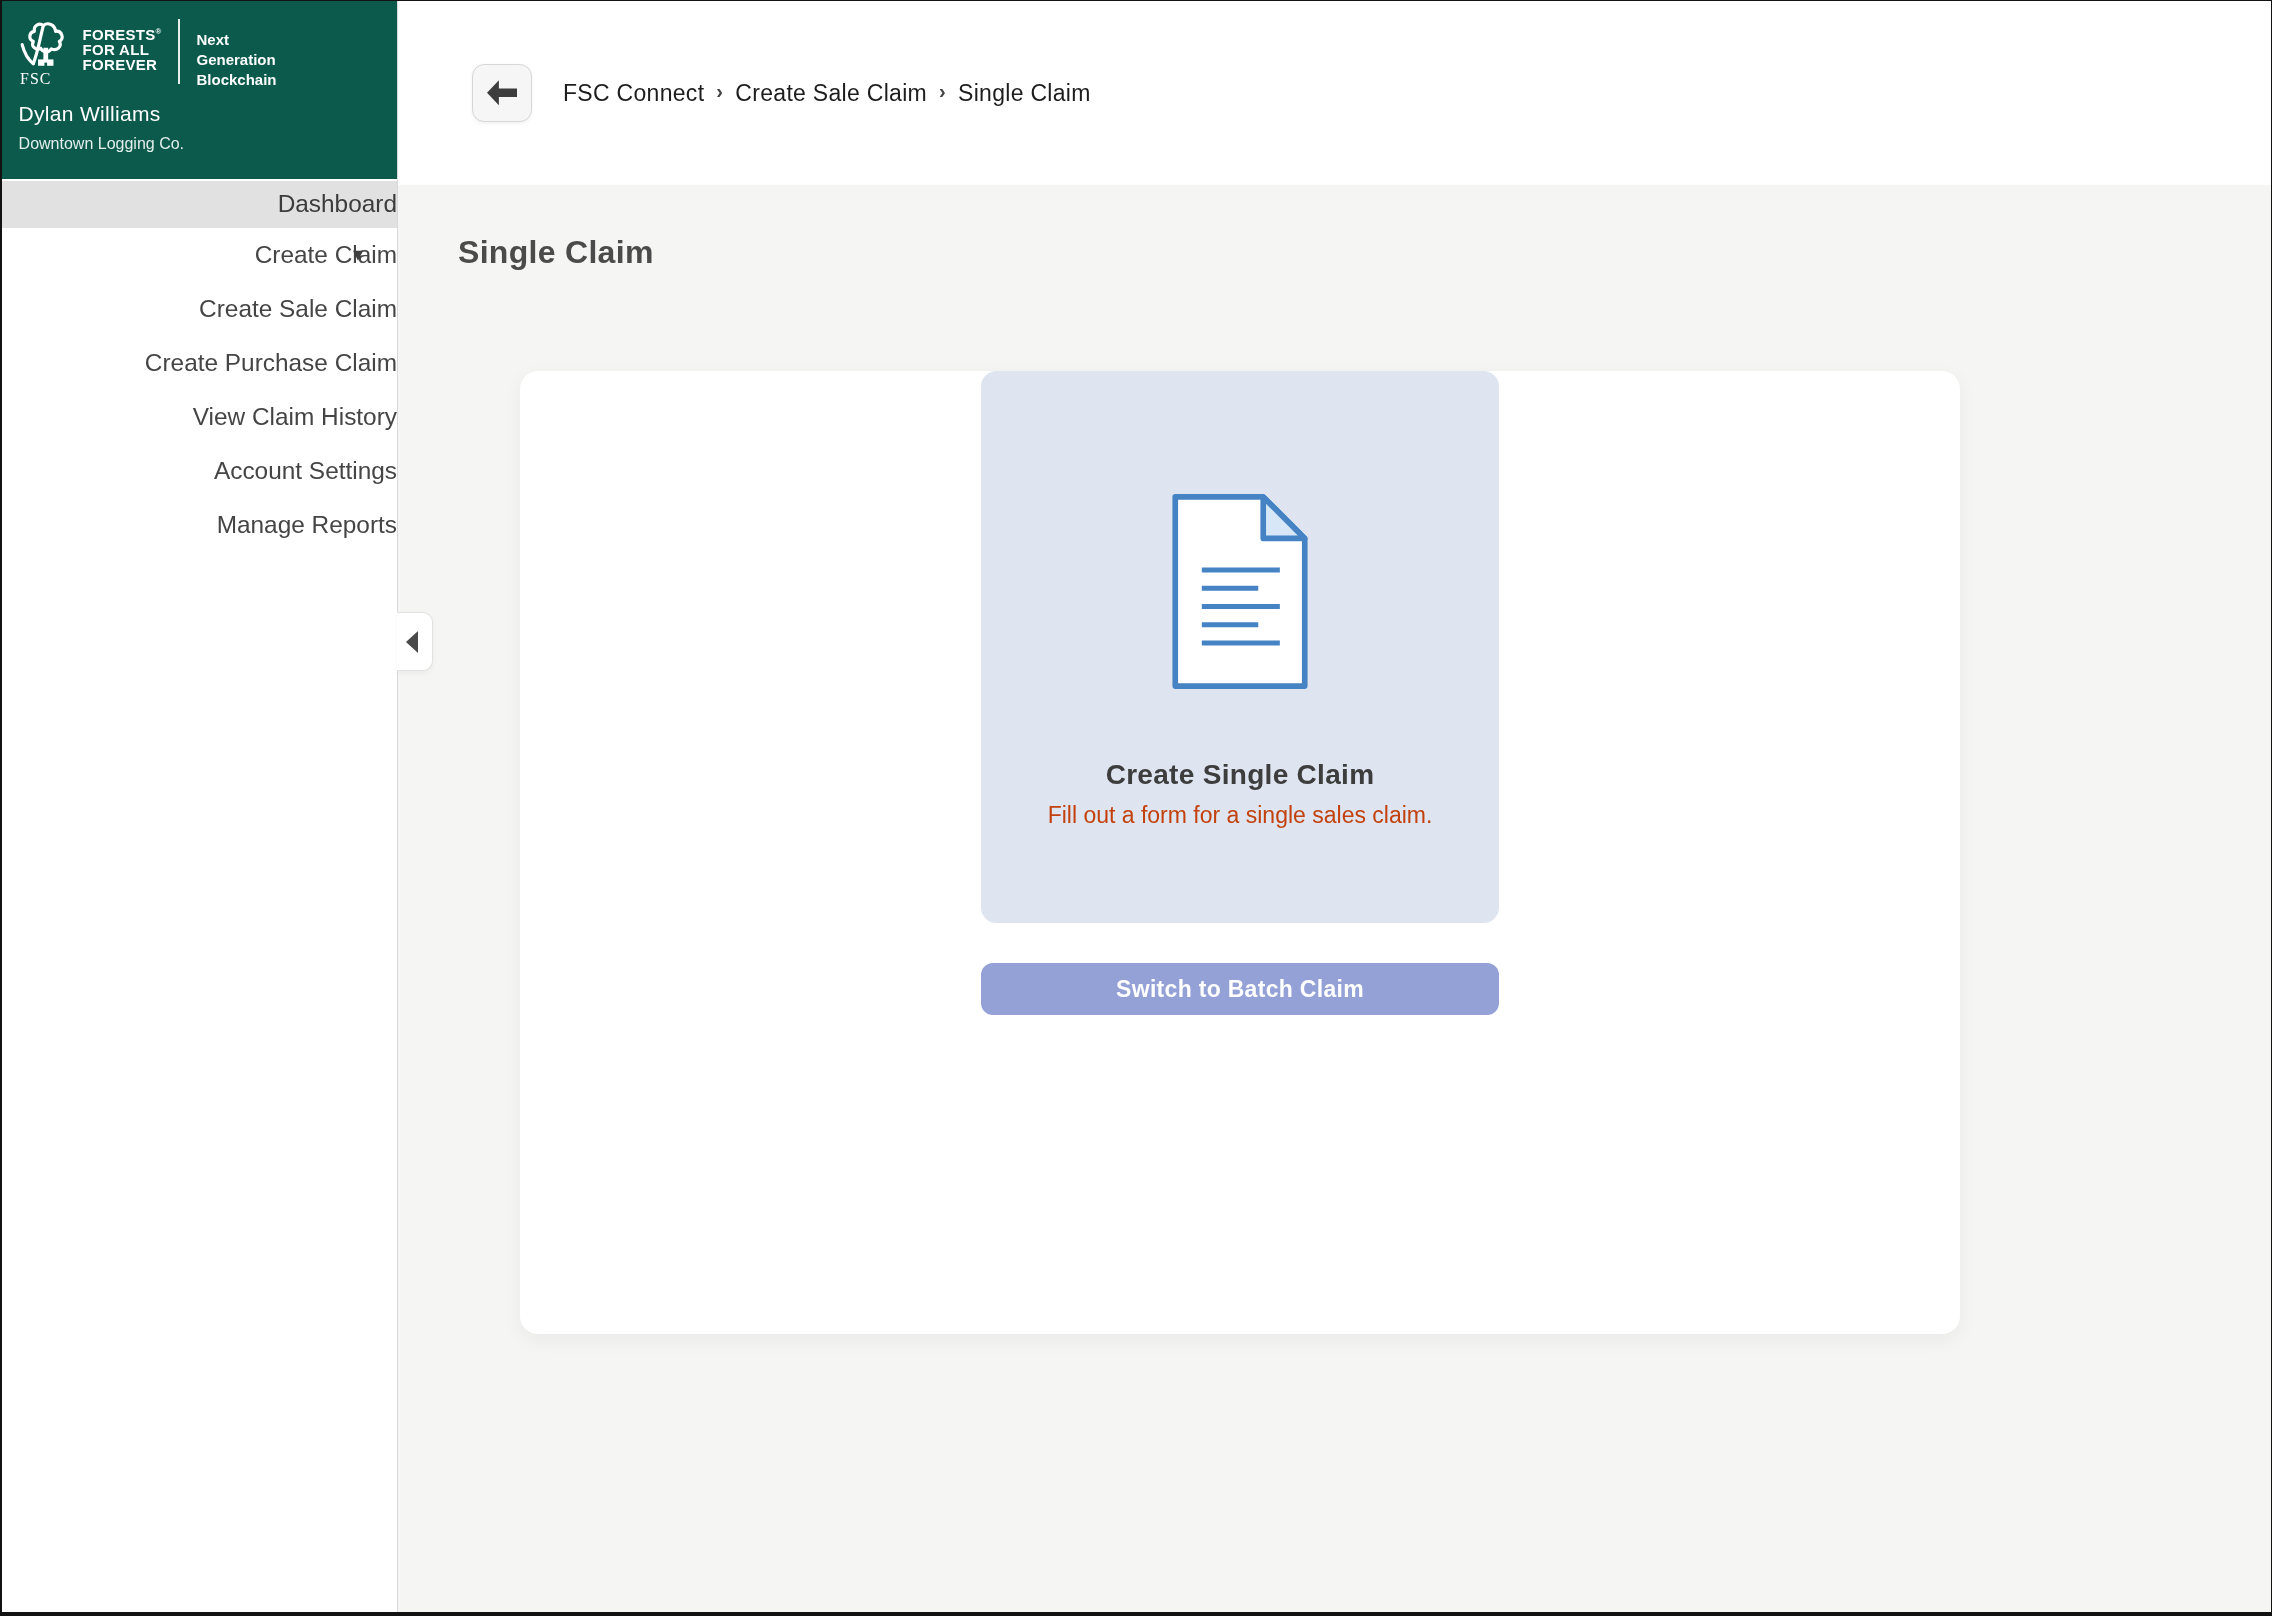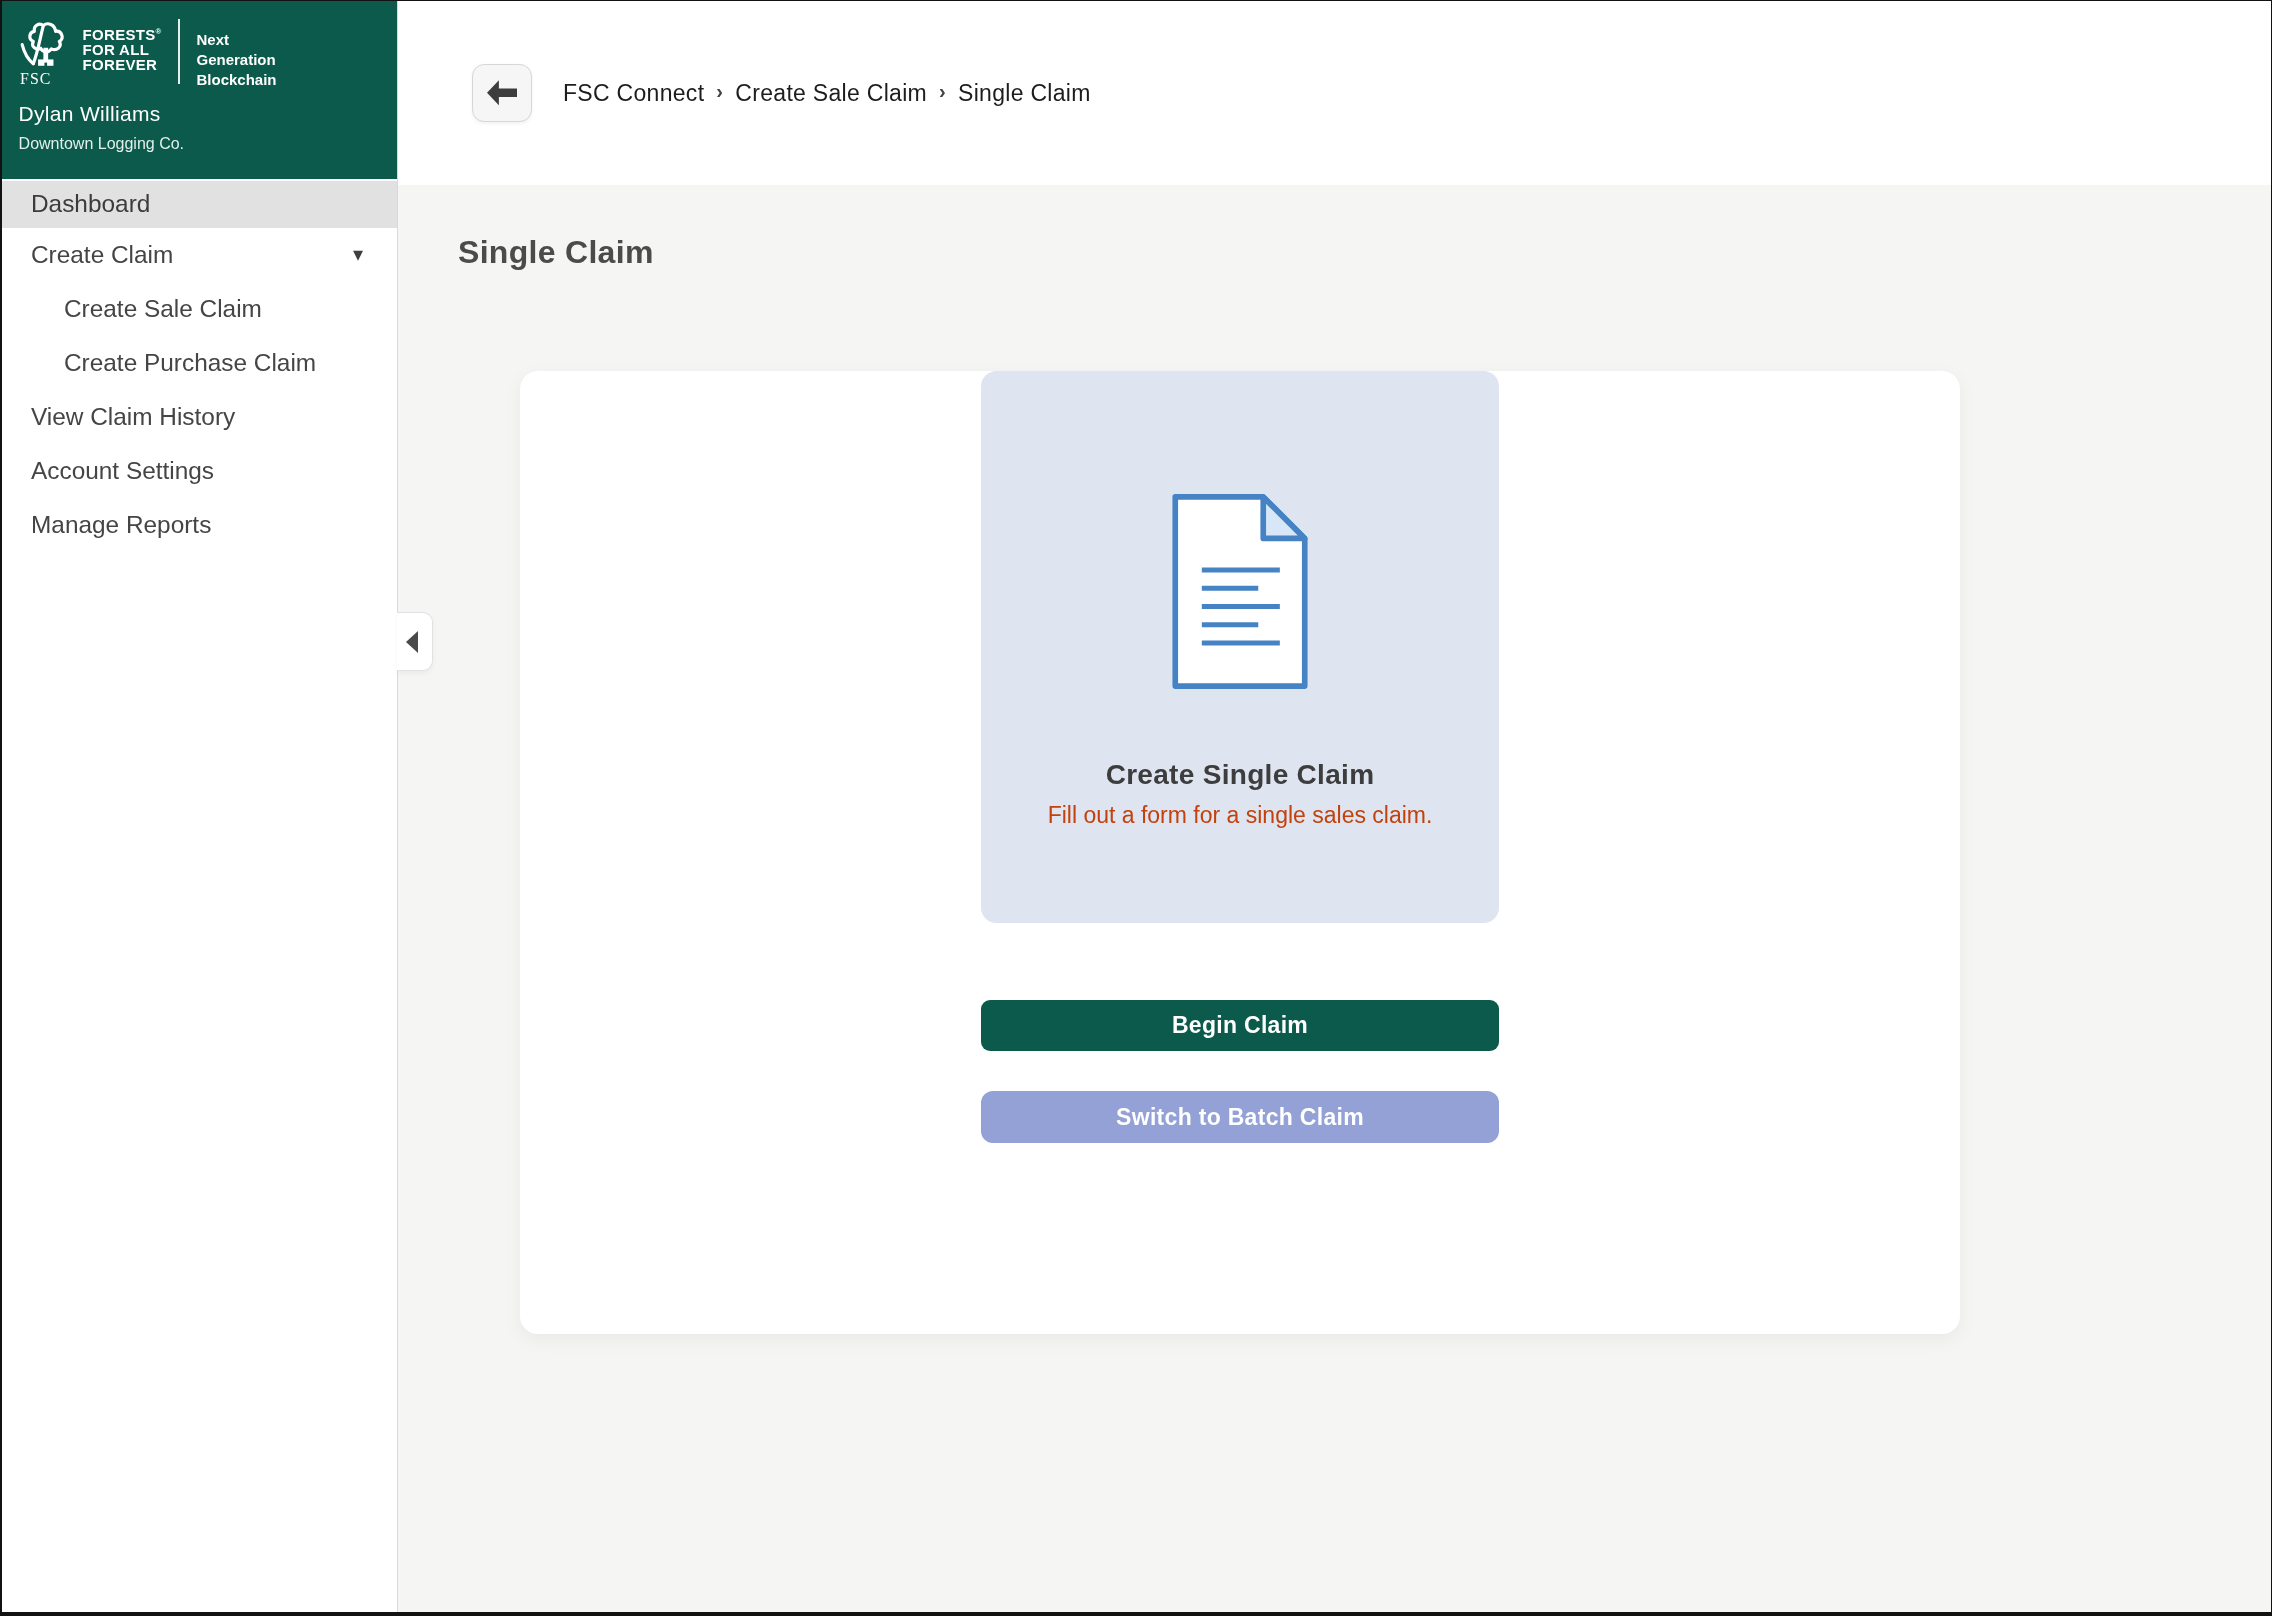--- a/index.html
+++ b/index.html
@@ -17,21 +17,21 @@
   .logo-row { display:flex; align-items:flex-start; }
   .fsc-logo { width:53px; flex:0 0 auto; }
   .tagline { margin:7.8px 0 0 11px; font-weight:700; font-size:15px; line-height:15px; letter-spacing:0.3px; }
   .tagline sup { font-size:7.8px; vertical-align:super; }
   .v-divider { width:1.7px; height:65px; background:rgba(255,255,255,0.9); margin:2.2px 16.6px 0 16.6px; flex:0 0 auto; }
   .nextgen { margin-top:13.3px; font-size:15px; font-weight:700; line-height:20px; }
   .user-name { margin-top:7.8px; font-size:21px; font-weight:400; line-height:31px; letter-spacing:0.3px; }
   .company { margin-top:2.2px; font-size:16px; font-weight:300; line-height:25.5px; color:#e3efec; }
 
   .nav { padding-top:1.7px; }
-  .nav-item { height:54px; display:flex; align-items:center; padding-left:29px; font-size:24.4px; color:#454545; position:relative; cursor:pointer; }
+  .nav-item { height:54px; display:flex; align-items:center; padding-left:29px; font-size:24.4px; color:#454545; position:relative; cursor:pointer;justify-content:flex-end; }
   .nav-item.active { background:#e1e1e1; height:47px; color:#3c3c3c; }
   .nav-item.sub { padding-left:62px; }
   .caret { position:absolute; right:34px; top:50%; transform:translateY(-54%); font-size:20px; color:#3f3f3f; }
 
   .collapse-handle {
     position:absolute; right:-36px; top:611px; width:36px; height:59px;
     background:#fff; border:1.1px solid #e2e2e2; border-left:none;
     border-radius:0 10px 10px 0; display:flex; align-items:center; justify-content:center;
     z-index:6; cursor:pointer; box-shadow:0 2.2px 5.5px rgba(0,0,0,0.04);
   }
@@ -168,20 +168,19 @@
                 <line x1="27" y1="73" x2="74" y2="73"></line>
                 <line x1="27" y1="84" x2="61" y2="84"></line>
                 <line x1="27" y1="95" x2="74" y2="95"></line>
               </g>
             </svg>
           </div>
           <div class="panel-title">Create Single Claim</div>
           <div class="panel-desc">Fill out a form for a single sales claim.</div>
         </div>
 
-        <button class="btn btn-primary">Begin Claim</button>
         <button class="btn btn-secondary">Switch to Batch Claim</button>
       </div>
     </div>
   </div>
 
 </div>
 
 
 </body></html>

